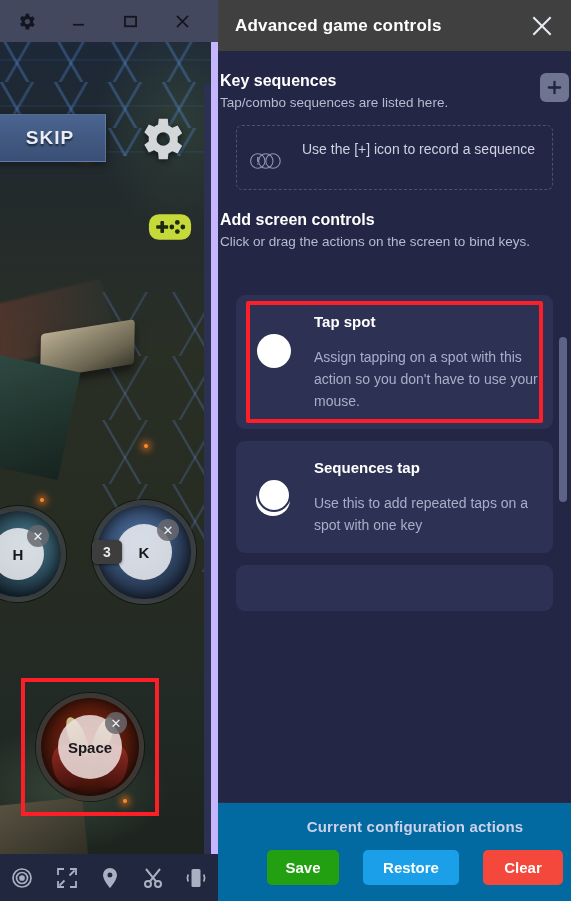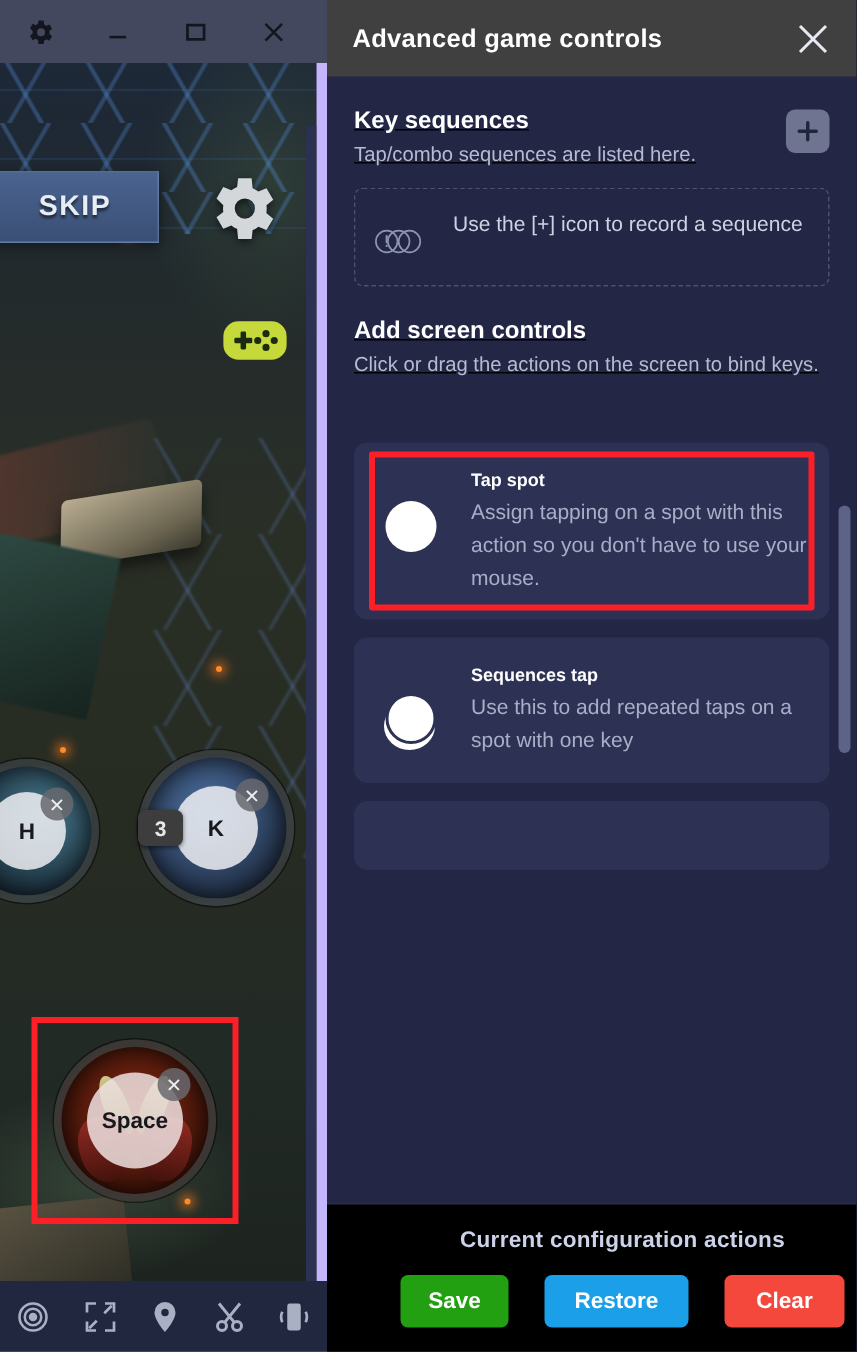--- a/index.html
+++ b/index.html
@@ -197,21 +197,21 @@
     width: 34px; height: 34px;
     display: flex; align-items: center; justify-content: center;
     color: #e7e9f2;
   }
 
   .panel-body {
     position: absolute; left: 0; top: 51px;
     width: 353px; height: 751px;
     overflow: hidden;
   }
-  .section-pad { padding: 0 18px; text-decoration: underline; }
+  .section-pad { padding: 0 2px; }
   .sec-title {
     color: #ffffff; font-size: 16px; font-weight: bold;
     margin-top: 21px;
   }
   .sec-sub {
     color: #b6bbd1; font-size: 13.5px; line-height: 19px;
     margin-top: 3px;
   }
   .keyseq-head { display: flex; align-items: flex-start; }
   .keyseq-head .texts { flex: 1; }
@@ -248,22 +248,22 @@
     padding: 16px 14px 17px 14px;
     display: flex; gap: 16px; align-items: flex-start;
     min-height: 78px;
   }
   .card-icon {
     flex: 0 0 48px; height: 48px;
     display: flex; align-items: center; justify-content: center;
     margin-top: 16px; color: #ffffff;
   }
   .card-body { flex: 1; padding-top: 2px; }
-  .card-title { color: #ffffff; font-size: 12px; font-weight: bold; }
-  .card-desc { color: #a8aec8; font-size: 14px; line-height: 22px; margin-top: 3px; }
+  .card-title { color: #ffffff; font-size: 15px; font-weight: bold; }
+  .card-desc { color: #a8aec8; font-size: 14px; line-height: 22px; margin-top: 16px; }
   .card.highlight { }
   .card-hl-border {
     position: absolute; left: 10px; top: 6px; right: 10px; bottom: 6px;
     border: 4px solid #fd1f28;
     border-radius: 2px;
     pointer-events: none;
   }
   .dot-plain { width: 34px; height: 34px; border-radius: 50%; background: #ffffff; }
   .dot-stack { position: relative; width: 38px; height: 38px; }
   .dot-stack .b { position: absolute; left: 1px; top: 6px; width: 34px; height: 32px; border-radius: 50%; background: #ffffff; }
@@ -275,21 +275,21 @@
   }
   .scrollbar-thumb {
     position: absolute; right: 0; top: 48px;
     width: 8px; height: 165px;
     border-radius: 4px; background: #5d6387;
   }
 
   .panel-footer {
     position: absolute; left: 0; bottom: 0;
     width: 353px; height: 99px;
-    background: #000000;
+    background: #0369a1;
     border-top: 1px solid #2a2e4c;
     padding-left: 41px;
   }
   .footer-title {
     text-align: center; color: #ccd2e8;
     font-size: 15px; font-weight: bold;
     padding-top: 15px; letter-spacing: .2px;
   }
   .footer-buttons {
     display: flex; justify-content: center; gap: 24px;

